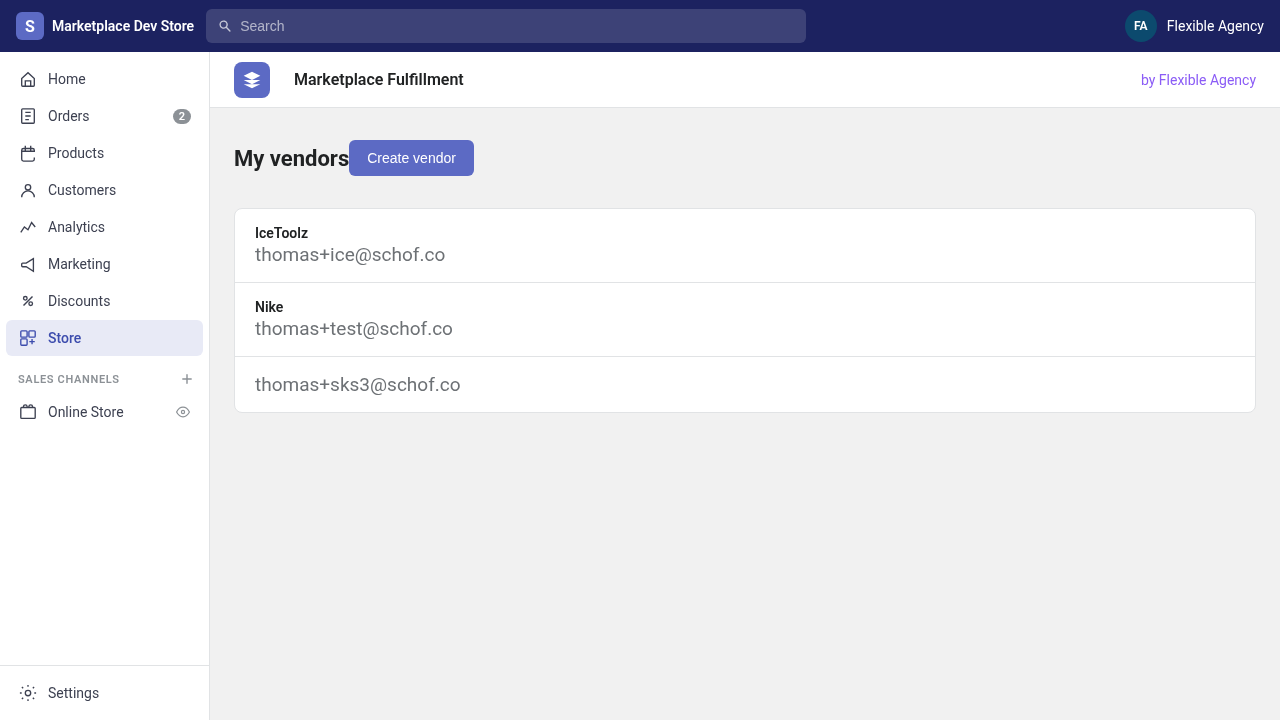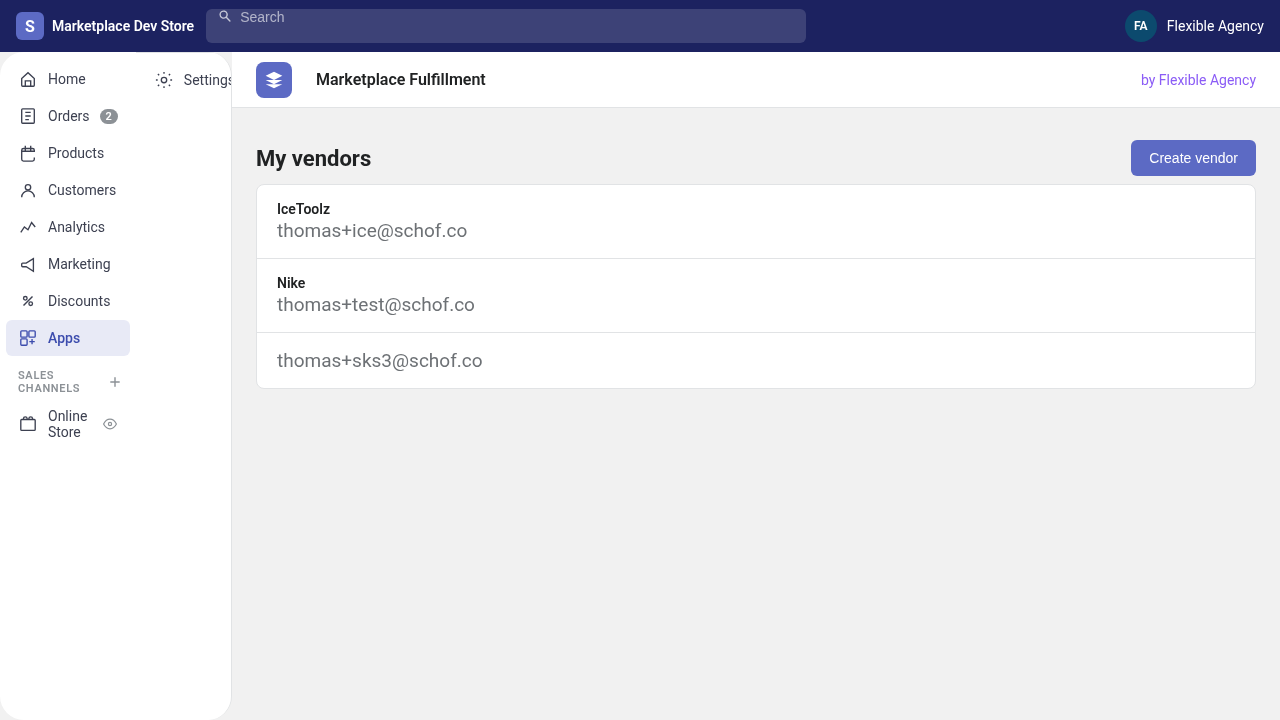--- a/index.html
+++ b/index.html
@@ -36,21 +36,21 @@
       color: #fff;
       font-size: 16px;
       font-weight: bold;
     }
     .search-bar {
       flex: 1;
       max-width: 600px;
       background: rgba(255,255,255,0.15);
       border-radius: 6px;
       display: flex;
-      align-items: flex-start;
+      align-items: center;
       padding: 0 12px;
       gap: 8px;
       height: 34px;
       cursor: text;
     }
     .search-bar input {
       background: transparent;
       border: none;
       outline: none;
       color: rgba(255,255,255,0.8);
@@ -84,28 +84,27 @@
 
     
     .layout {
       display: flex;
       flex: 1;
       overflow: hidden;
     }
 
     
     .sidebar {
-      width: 232px;
+      width: 210px;
       background: #fff;
       border-right: 1px solid #e1e3e5;
       display: flex;
-      flex-direction: row;
+      flex-direction: column;
       overflow-y: auto;
       flex-shrink: 0;
-      border-radius: 24px;
     }
     .sidebar-nav {
       flex: 1;
       padding: 8px 0;
     }
     .nav-item {
       display: flex;
       align-items: center;
       gap: 10px;
       padding: 8px 12px;
@@ -224,22 +223,22 @@
 
     
     .content {
       flex: 1;
       overflow-y: auto;
       padding: 32px 24px;
     }
     .content-header {
       display: flex;
       align-items: center;
-      justify-content: space-between;
-      margin-bottom: 8px;
+      justify-content: flex-start;
+      margin-bottom: 32px;
     }
     .content-title {
       font-size: 22px;
       font-weight: 700;
       color: #202223;
     }
     .create-btn {
       background: #5c6ac4;
       color: #fff;
       border: none;
@@ -376,21 +375,21 @@
 
       <div class="nav-item active">
         <span class="nav-item-icon">
           <svg width="18" height="18" viewBox="0 0 20 20" fill="none" stroke="currentColor" stroke-width="1.5">
               <rect x="2" y="2" width="7" height="7" rx="1"></rect>
               <rect x="11" y="2" width="7" height="7" rx="1"></rect>
               <rect x="2" y="11" width="7" height="7" rx="1"></rect>
               <path d="M14.5 11v6M11.5 14h6"></path>
             </svg>
         </span>
-        <span>Apps</span>
+        <span>Store</span>
       </div>
 
       <div class="section-label">
         <span>SALES CHANNELS</span>
         <div class="section-label-add">
           <svg width="14" height="14" viewBox="0 0 20 20" fill="currentColor">
               <path d="M10 3a1 1 0 011 1v5h5a1 1 0 110 2h-5v5a1 1 0 11-2 0v-5H4a1 1 0 110-2h5V4a1 1 0 011-1z"></path>
             </svg>
         </div>
       </div>

